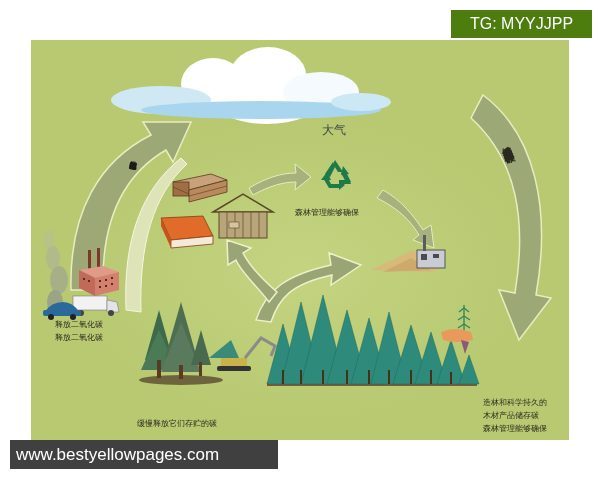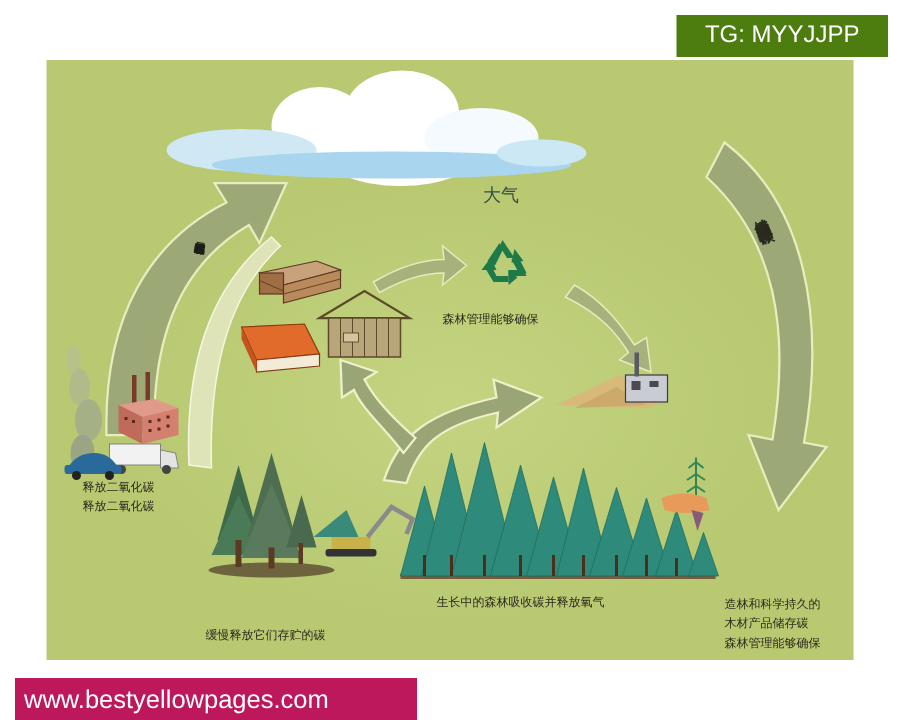--- a/index.html
+++ b/index.html
@@ -9,22 +9,22 @@
            background:#b8c972; overflow:hidden; }
   .panel-glow { position:absolute; left:40px; top:80px; width:460px; height:300px;
            background:radial-gradient(ellipse at center, rgba(205,220,140,0.55), rgba(184,201,114,0) 70%); }
   .layer { position:absolute; left:0; top:0; }
   .label { position:absolute; color:#2e2a1e; font-size:8px; line-height:13px; white-space:nowrap;
            font-family:"DejaVu Serif", serif; }
   .watermark-top { position:absolute; left:451px; top:10px; width:141px; height:28px;
            background:#4d7c0f; color:#ffffff; font-size:16px; line-height:28px; text-align:center;
            font-family:"Liberation Sans", sans-serif; }
   .watermark-bottom { position:absolute; left:10px; top:440px; width:268px; height:29px;
-           background:#be185d; color:#ffffff; font-size:17px; line-height:29px; padding-left:6px;
-           box-sizing:border-box; font-family:"Liberation Sans", sans-serif;margin-top:12px; }
+           background:#404040; color:#ffffff; font-size:17px; line-height:29px; padding-left:6px;
+           box-sizing:border-box; font-family:"Liberation Sans", sans-serif; }
   .cloud-label { position:absolute; left:322px; top:78px; font-size:12px; color:#3a4a4a;
            font-family:"DejaVu Serif", serif;margin-top:44px; }
   .vtext { position:absolute; font-size:10px; color:#2a2a20; font-family:"DejaVu Serif", serif;
            writing-mode:vertical-rl; letter-spacing:1px; font-weight:bold; }
 </style>
 </head>
 <body>
 
 <div class="panel">
   <div class="panel-glow"></div>
@@ -205,21 +205,20 @@
 
   <div class="vtext" style="left:464px; top:102px; transform:rotate(-22deg); transform-origin:top left;">健康的森林储存碳</div>
 
   <div class="vtext" style="left:98px; top:116px; font-size:7px; letter-spacing:0; transform:rotate(8deg); transform-origin:top left; color:#1e1e18;">森林遭到破坏时释放二氧化碳</div>
 
   <div class="label" style="left:24px; top:278px;">释放二氧化碳</div>
   <div class="label" style="left:24px; top:291px;">释放二氧化碳</div>
 
   <div class="label" style="left:106px; top:377px;font-family:Liberation Serif, serif;">缓慢释放它们存贮的碳</div>
 
-  <div class="label" style="left:260px; top:355px;">生长中的森林吸收碳并释放氧气</div>
 
   <div class="label" style="left:452px; top:356px;text-align:right;">造林和科学持久的</div>
   <div class="label" style="left:452px; top:369px;">木材产品储存碳</div>
   <div class="label" style="left:452px; top:382px;">森林管理能够确保</div>
 </div>
 
 <div class="cloud-label">大气</div>
 
 <div class="watermark-top">TG: MYYJJPP</div>
 <div class="watermark-bottom">www.bestyellowpages.com</div>

